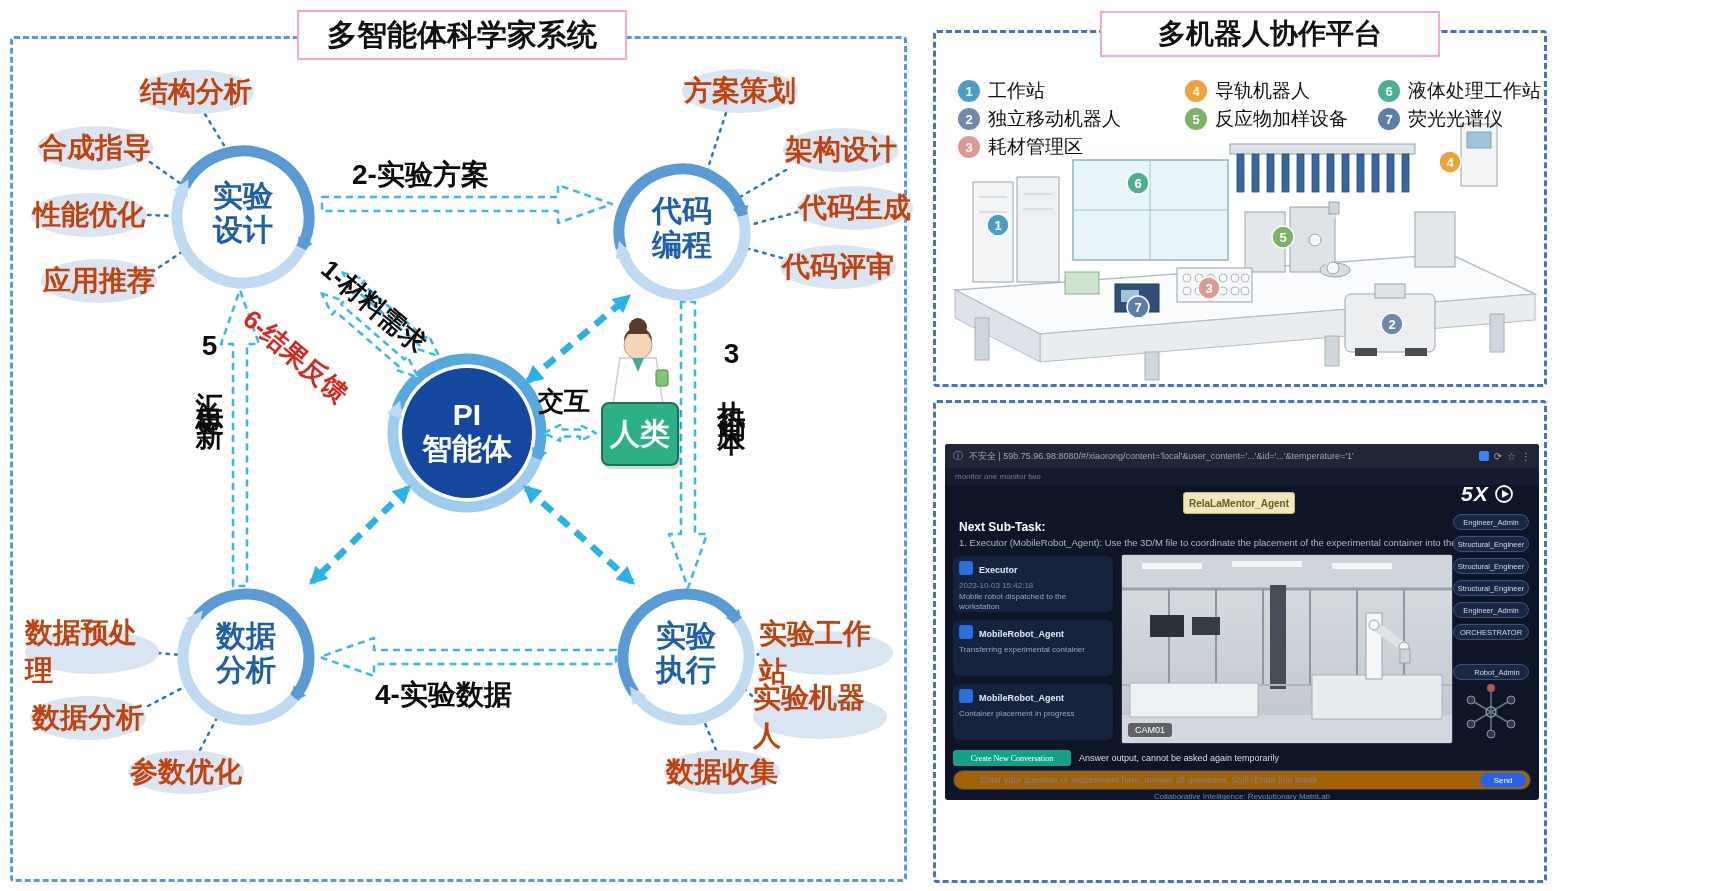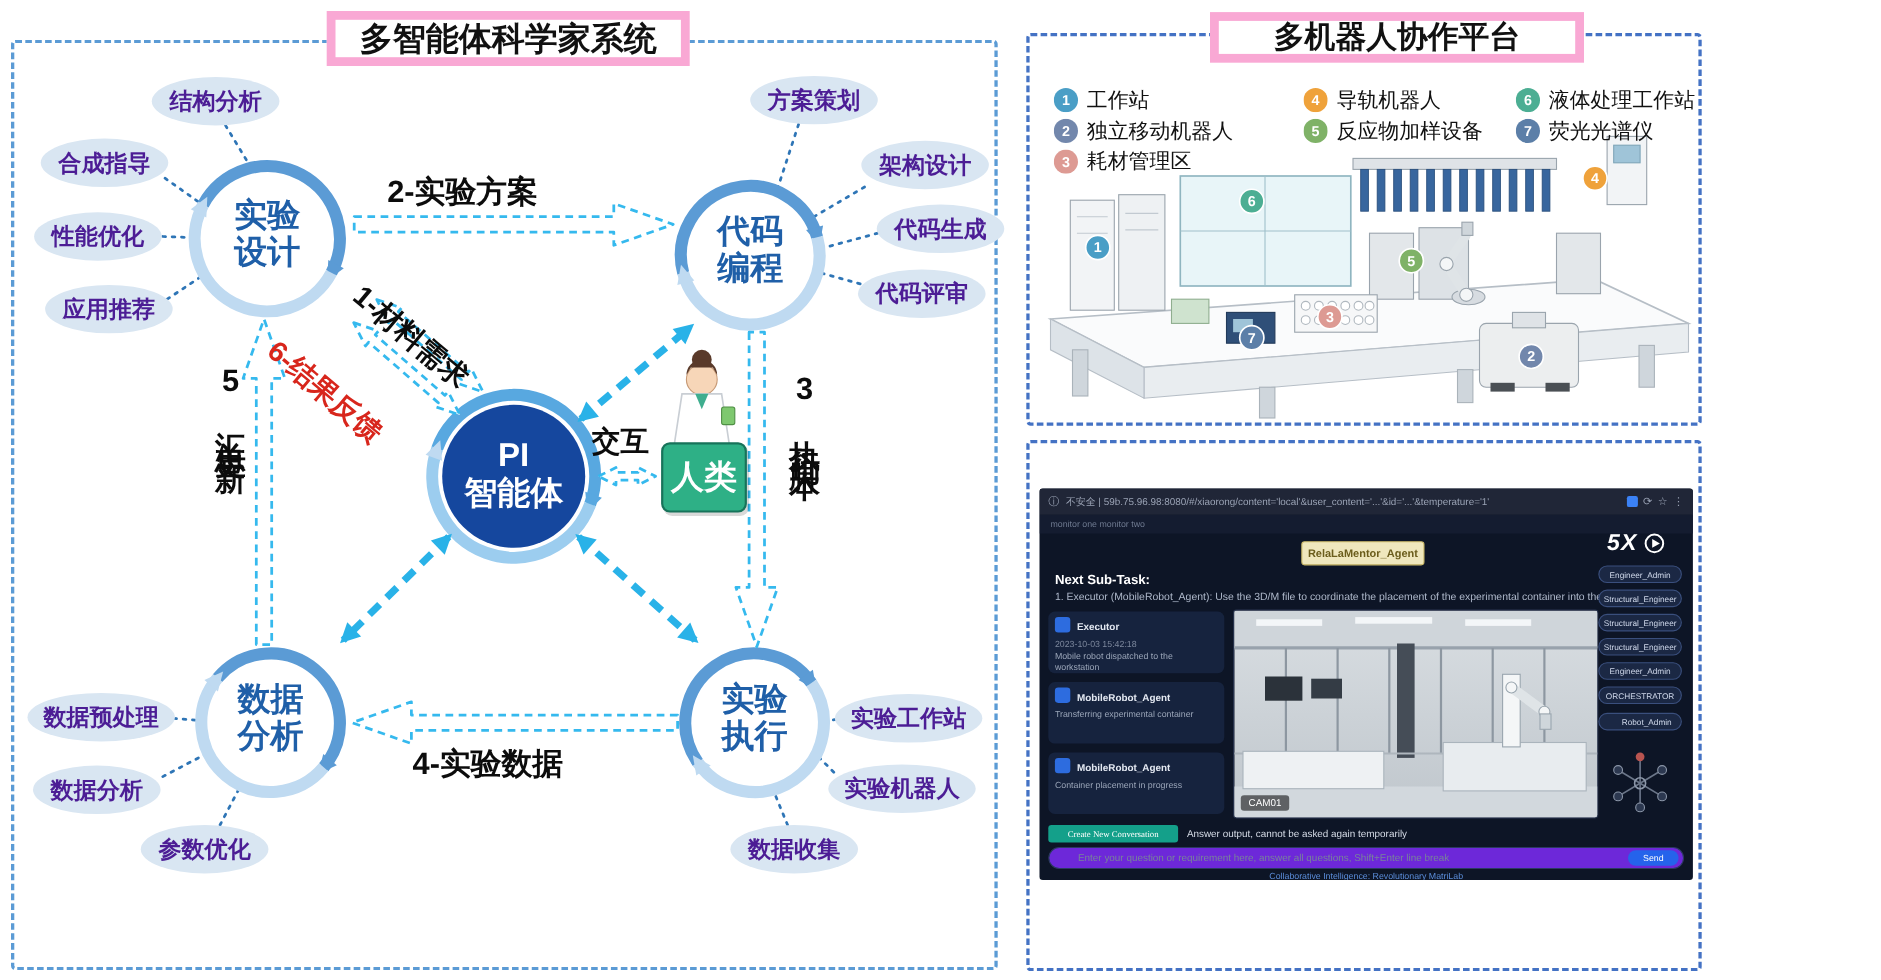--- a/index.html
+++ b/index.html
@@ -4,29 +4,29 @@
 <style>
   * { box-sizing: border-box; }
   body { margin: 0; background: #ffffff; }
   .stage {
     position: relative; width: 1710px; height: 891px; background: #ffffff;
     font-family: "Liberation Sans", "DejaVu Sans", sans-serif; overflow: hidden;
   }
   .panel { position: absolute; border: 3px dashed #5B9BD5; border-radius: 4px; }
   .panel.rt { border-color: #4472C4; }
   .title-box {
-    position: absolute; background: #ffffff; border: 8px solid #f9a8d4;
+    position: absolute; background: #ffffff; border: 2px solid #f9a8d4;
     display: flex; align-items: center; justify-content: center;
     font-weight: 700; color: #111; z-index: 20;
   }
   .svg-abs { position: absolute; left: 0; top: 0; }
   .sat {
     position: absolute; background: #D9E6F2; border-radius: 50%;
     display: flex; align-items: center; justify-content: center;
-    color: #4c1d95; font-weight: 700; font-size: 21px; z-index: 6;
+    color: #c2410c; font-weight: 700; font-size: 28px; z-index: 6;
   }
   .node-label {
     position: absolute; width: 140px; text-align: center; color: #1F5FA8;
     font-weight: 700; font-size: 30px; line-height: 1.12; white-space: pre-line; z-index: 7;
   }
   .node-label.pi { color: #ffffff; }
   .edge-label { position: absolute; font-weight: 700; font-size: 28px; color: #0c0c0c; z-index: 8; white-space: nowrap; }
   .edge-label.vert { writing-mode: vertical-rl; text-orientation: upright; letter-spacing: 9px; }
   .edge-label.rot { transform-origin: 0 0; font-size: 26px; }
   .edge-label.red { color: #D8261C; }
@@ -56,21 +56,21 @@
   .msg-card .tm { color:#7c879c; font-size:8px; margin-top:6px; }
   .msg-card .bd { color:#9aa5b8; font-size:8px; margin-top:2px; line-height:1.25; overflow:hidden; max-height:20px; }
   .video { position:absolute; border:1px solid #2a3550; border-radius:3px; overflow:hidden; }
   .speed { position:absolute; display:flex; align-items:center; gap:5px; color:#fff; }
   .speed .sx { font-size:21px; font-weight:700; font-style:italic; letter-spacing:1px; }
   .pill { position:absolute; width:76px; height:16px; background:#1b2844; border:1px solid #3a4f7d; border-radius:8px;
     color:#cfd8ea; font-size:7.5px; display:flex; align-items:center; justify-content:center; overflow:hidden; white-space:nowrap; }
   .notice-btn { position:absolute; width:118px; height:16px; background:#14a08a; border-radius:3px; color:#fff;
     font-size:8px; display:flex; align-items:center; justify-content:center; white-space:nowrap;font-family:Liberation Serif, serif; }
   .notice-txt { position:absolute; color:#d5dbe6; font-size:9px; white-space:nowrap; }
-  .input-bar { position:absolute; height:20px; background:#6d28d9; border:1px solid #2b3a61; border-radius:10px;
+  .input-bar { position:absolute; height:20px; background:#a16207; border:1px solid #2b3a61; border-radius:10px;
     display:flex; align-items:center; padding:0 4px 0 24px; }
   .input-bar input { flex:1; background:transparent; border:none; outline:none; color:#cfd6e4; font-size:9px;
     font-family:"Liberation Sans","DejaVu Sans",sans-serif; }
   .input-bar input::placeholder { color:#78839a; }
   .send-btn { width:46px; height:14px; background:#2563eb; border-radius:7px; color:#fff; font-size:8px;
     display:flex; align-items:center; justify-content:center; flex:none;margin-left:32px; }
   .shot-footer { position:absolute; width:100%; text-align:center; color:#5b8dd9; font-size:8px; }
 </style>
 </head>
 <body>
@@ -445,21 +445,21 @@
         <polygon points="8,6 15,10 8,14" fill="#ffffff"></polygon>
       </svg>
     </div>
 
     <div class="pill" style="left:508px; top:70px;">Engineer_Admin</div>
     <div class="pill" style="left:508px; top:92px;">Structural_Engineer</div>
     <div class="pill" style="left:508px; top:114px;">Structural_Engineer</div>
     <div class="pill" style="left:508px; top:136px;">Structural_Engineer</div>
     <div class="pill" style="left:508px; top:158px;">Engineer_Admin</div>
     <div class="pill" style="left:508px; top:180px;">ORCHESTRATOR</div>
-    <div class="pill" style="left:508px; top:204px;padding-left:12px;">Robot_Admin</div>
+    <div class="pill" style="left:508px; top:220px;padding-left:12px;">Robot_Admin</div>
 
     <svg style="position:absolute; left:514px; top:232px;" width="64" height="64" viewBox="0 0 64 64">
       <g stroke="#6b7689" stroke-width="1.5">
         <line x1="32" y1="36" x2="32" y2="12"></line>
           <line x1="32" y1="36" x2="52" y2="24"></line>
         <line x1="32" y1="36" x2="52" y2="48"></line>
           <line x1="32" y1="36" x2="32" y2="58"></line>
         <line x1="32" y1="36" x2="12" y2="48"></line>
           <line x1="32" y1="36" x2="12" y2="24"></line>
       </g>

